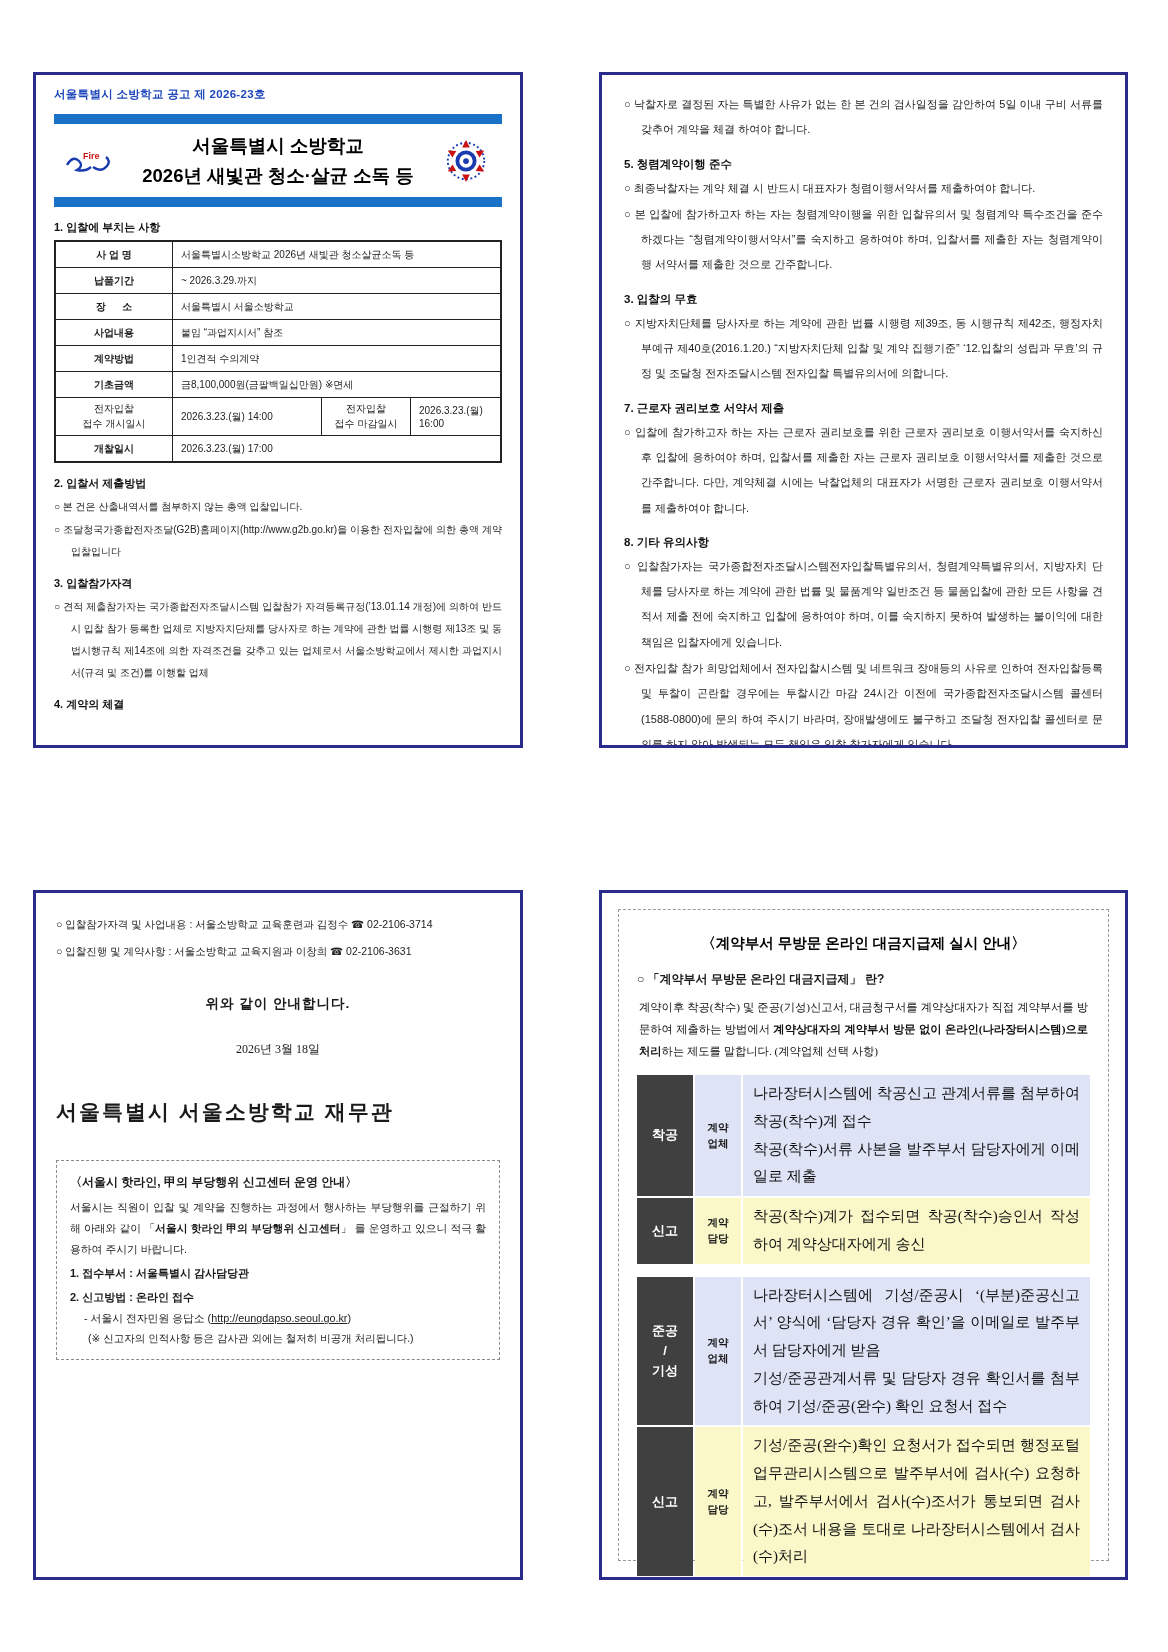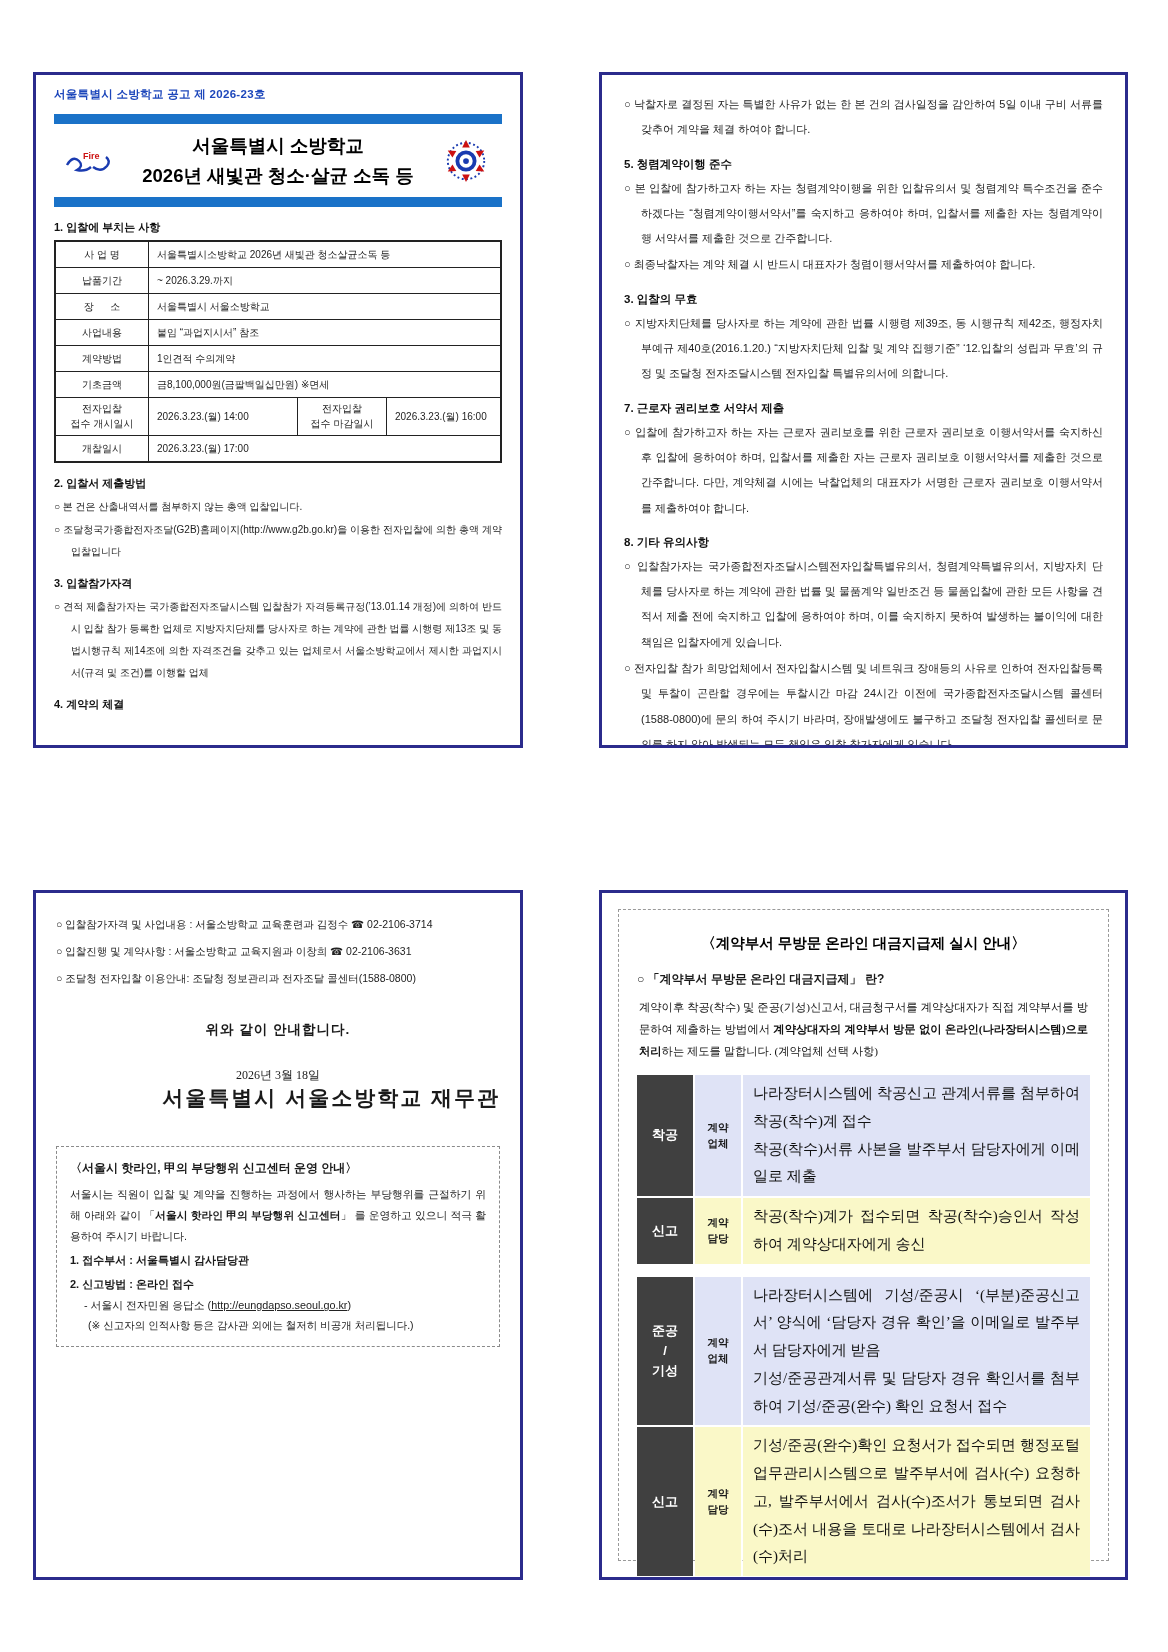--- a/index.html
+++ b/index.html
@@ -17,28 +17,28 @@
   .title-bar{height:10px;background:#1a72c8;}
   .title-inner{display:flex;align-items:center;padding:7px 8px;background:#fff;}
   .title-text{flex:1;text-align:center;font-weight:bold;font-size:18.5px;line-height:1.6;color:#000;}
   .logo-box{width:56px;display:flex;align-items:center;justify-content:center;}
   .sec-h{font-weight:bold;font-size:11px;margin:13px 0 5px;color:#111;}
   .bullet{font-size:10px;line-height:2.2;text-align:justify;padding-left:17px;text-indent:-17px;margin:1px 0;color:#222;}
   .p2 .bullet{font-size:11px;line-height:2.3;}
   .p2 .sec-h{font-size:11.5px;margin:14px 0 4px;}
   .tbl{width:100%;border-collapse:collapse;border:2px solid #222;margin-top:5px;}
   .tbl td{border:1px solid #222;font-size:10px;padding:5px 8px;color:#222;}
-  .tbl td.lbl{width:88px;text-align:center;font-weight:normal;white-space:pre-wrap;line-height:1.5;padding:5px 2px;}
+  .tbl td.lbl{width:88px;text-align:center;font-weight:bold;white-space:pre-wrap;line-height:1.5;padding:5px 14px;}
   .tbl td.lbl2{width:84px;text-align:center;font-weight:normal;white-space:pre-line;line-height:1.45;padding:4px 2px;}
 
   
   .contact{font-size:10.5px;line-height:2.55;color:#222;}
   .closing{text-align:center;font-weight:bold;font-size:13.5px;margin-top:30px;letter-spacing:1px;}
   .date-line{text-align:center;font-family:"Liberation Serif","DejaVu Serif",serif;font-size:12px;margin-top:28px;}
-  .signer{text-align:right;font-weight:bold;font-size:21px;letter-spacing:2px;}
+  .signer{text-align:left;font-weight:bold;font-size:21px;letter-spacing:2px;margin-top:40px;}
   .hotline-box{border:1px dashed #8a8a8a;margin-top:34px;padding:10px 13px;}
   .hb-title{font-weight:bold;font-size:12px;line-height:1.9;}
   .hb-body{font-size:10.8px;line-height:1.95;text-align:justify;margin-top:4px;}
   .hb-item{font-weight:bold;font-size:11px;line-height:2.0;margin-top:2px;}
   .hb-sub{font-size:10.8px;line-height:1.9;padding-left:14px;}
   .hb-link{text-decoration:underline;color:#222;cursor:pointer;}
   .hb-note{font-size:10.5px;line-height:1.9;padding-left:18px;}
 
   
   .p4-box{border:1px dashed #999;height:100%;box-sizing:border-box;padding:16px 18px;}
@@ -149,40 +149,39 @@
     <div class="sec-h">3. 입찰참가자격</div>
     <div class="bullet">○ 견적 제출참가자는 국가종합전자조달시스템 입찰참가 자격등록규정(’13.01.14 개정)에 의하여 반드시 입찰 참가 등록한 업체로 지방자치단체를 당사자로 하는 계약에 관한 법률 시행령 제13조 및 동법시행규칙 제14조에 의한 자격조건을 갖추고 있는 업체로서 서울소방학교에서 제시한 과업지시서(규격 및 조건)를 이행할 업체</div>
 
     <div class="sec-h">4. 계약의 체결</div>
   </div>
 
   <div class="page p2" id="page2">
     <div class="bullet">○  낙찰자로 결정된 자는 특별한 사유가 없는 한 본 건의 검사일정을 감안하여 5일 이내 구비 서류를 갖추어 계약을 체결 하여야 합니다.</div>
 
     <div class="sec-h">5. 청렴계약이행 준수</div>
+    <div class="bullet">○ 최종낙찰자는 계약 체결 시 반드시 대표자가 청렴이행서약서를 제출하여야 합니다.</div>
     <div class="bullet">○ 본 입찰에 참가하고자 하는 자는 청렴계약이행을 위한 입찰유의서 및 청렴계약 특수조건을 준수하겠다는 “청렴계약이행서약서”를 숙지하고 응하여야 하며, 입찰서를 제출한 자는 청렴계약이행 서약서를 제출한 것으로 간주합니다.</div>
-    <div class="bullet">○ 최종낙찰자는 계약 체결 시 반드시 대표자가 청렴이행서약서를 제출하여야 합니다.</div>
 
     <div class="sec-h">3. 입찰의 무효</div>
     <div class="bullet">○ 지방자치단체를 당사자로 하는 계약에 관한 법률 시행령 제39조, 동 시행규칙 제42조, 행정자치부예규 제40호(2016.1.20.) “지방자치단체 입찰 및 계약 집행기준”  ‘12.입찰의 성립과 무효’의 규정 및 조달청 전자조달시스템 전자입찰 특별유의서에 의합니다.</div>
 
     <div class="sec-h">7. 근로자 권리보호 서약서 제출</div>
     <div class="bullet">○ 입찰에 참가하고자 하는 자는 근로자 권리보호를 위한 근로자 권리보호 이행서약서를 숙지하신 후 입찰에 응하여야 하며, 입찰서를 제출한 자는 근로자 권리보호 이행서약서를 제출한 것으로 간주합니다. 다만, 계약체결 시에는 낙찰업체의 대표자가 서명한 근로자 권리보호 이행서약서를 제출하여야 합니다.</div>
 
     <div class="sec-h">8. 기타 유의사항</div>
     <div class="bullet">○ 입찰참가자는 국가종합전자조달시스템전자입찰특별유의서, 청렴계약특별유의서, 지방자치 단체를 당사자로 하는 계약에  관한 법률 및 물품계약 일반조건 등 물품입찰에 관한 모든 사항을 견적서 제출 전에 숙지하고 입찰에 응하여야 하며, 이를 숙지하지 못하여 발생하는 불이익에 대한 책임은 입찰자에게 있습니다.</div>
     <div class="bullet">○ 전자입찰 참가 희망업체에서 전자입찰시스템 및 네트워크 장애등의 사유로 인하여 전자입찰등록 및 투찰이 곤란할 경우에는 투찰시간 마감 24시간 이전에 국가종합전자조달시스템 콜센터(1588-0800)에 문의 하여 주시기 바라며, 장애발생에도 불구하고 조달청 전자입찰 콜센터로 문의를 하지 않아 발생되는 모든 책임은 입찰 참가자에게 있습니다.</div>
 
     <div class="sec-h">9. 입찰정보 제공</div>
   </div>
 
   <div class="page" id="page3">
     <div class="contact">○ 입찰참가자격 및 사업내용 : 서울소방학교 교육훈련과 김정수 ☎ 02-2106-3714</div>
     <div class="contact">○ 입찰진행 및 계약사항 : 서울소방학교 교육지원과 이창희 ☎ 02-2106-3631</div>
-    <div class="contact">○ 조달청 전자입찰 이용안내: 조달청 정보관리과 전자조달 콜센터(1588-0800)</div>
 
     <div class="closing">위와 같이 안내합니다.</div>
     <div class="date-line">2026년 3월 18일</div>
     <div class="signer">서울특별시 서울소방학교 재무관</div>
 
     <div class="hotline-box">
       <div class="hb-title">〈서울시 핫라인, 甲의 부당행위 신고센터 운영 안내〉</div>
       <div class="hb-body">
         <span>서울시는 직원이 입찰 및 계약을 진행하는 과정에서 행사하는 부당행위를 근절하기 위해 아래와 같이 「</span><b>서울시 핫라인 甲의 부당행위 신고센터</b><span>」 를 운영하고 있으니 적극 활용하여 주시기 바랍니다.</span>
       </div>

